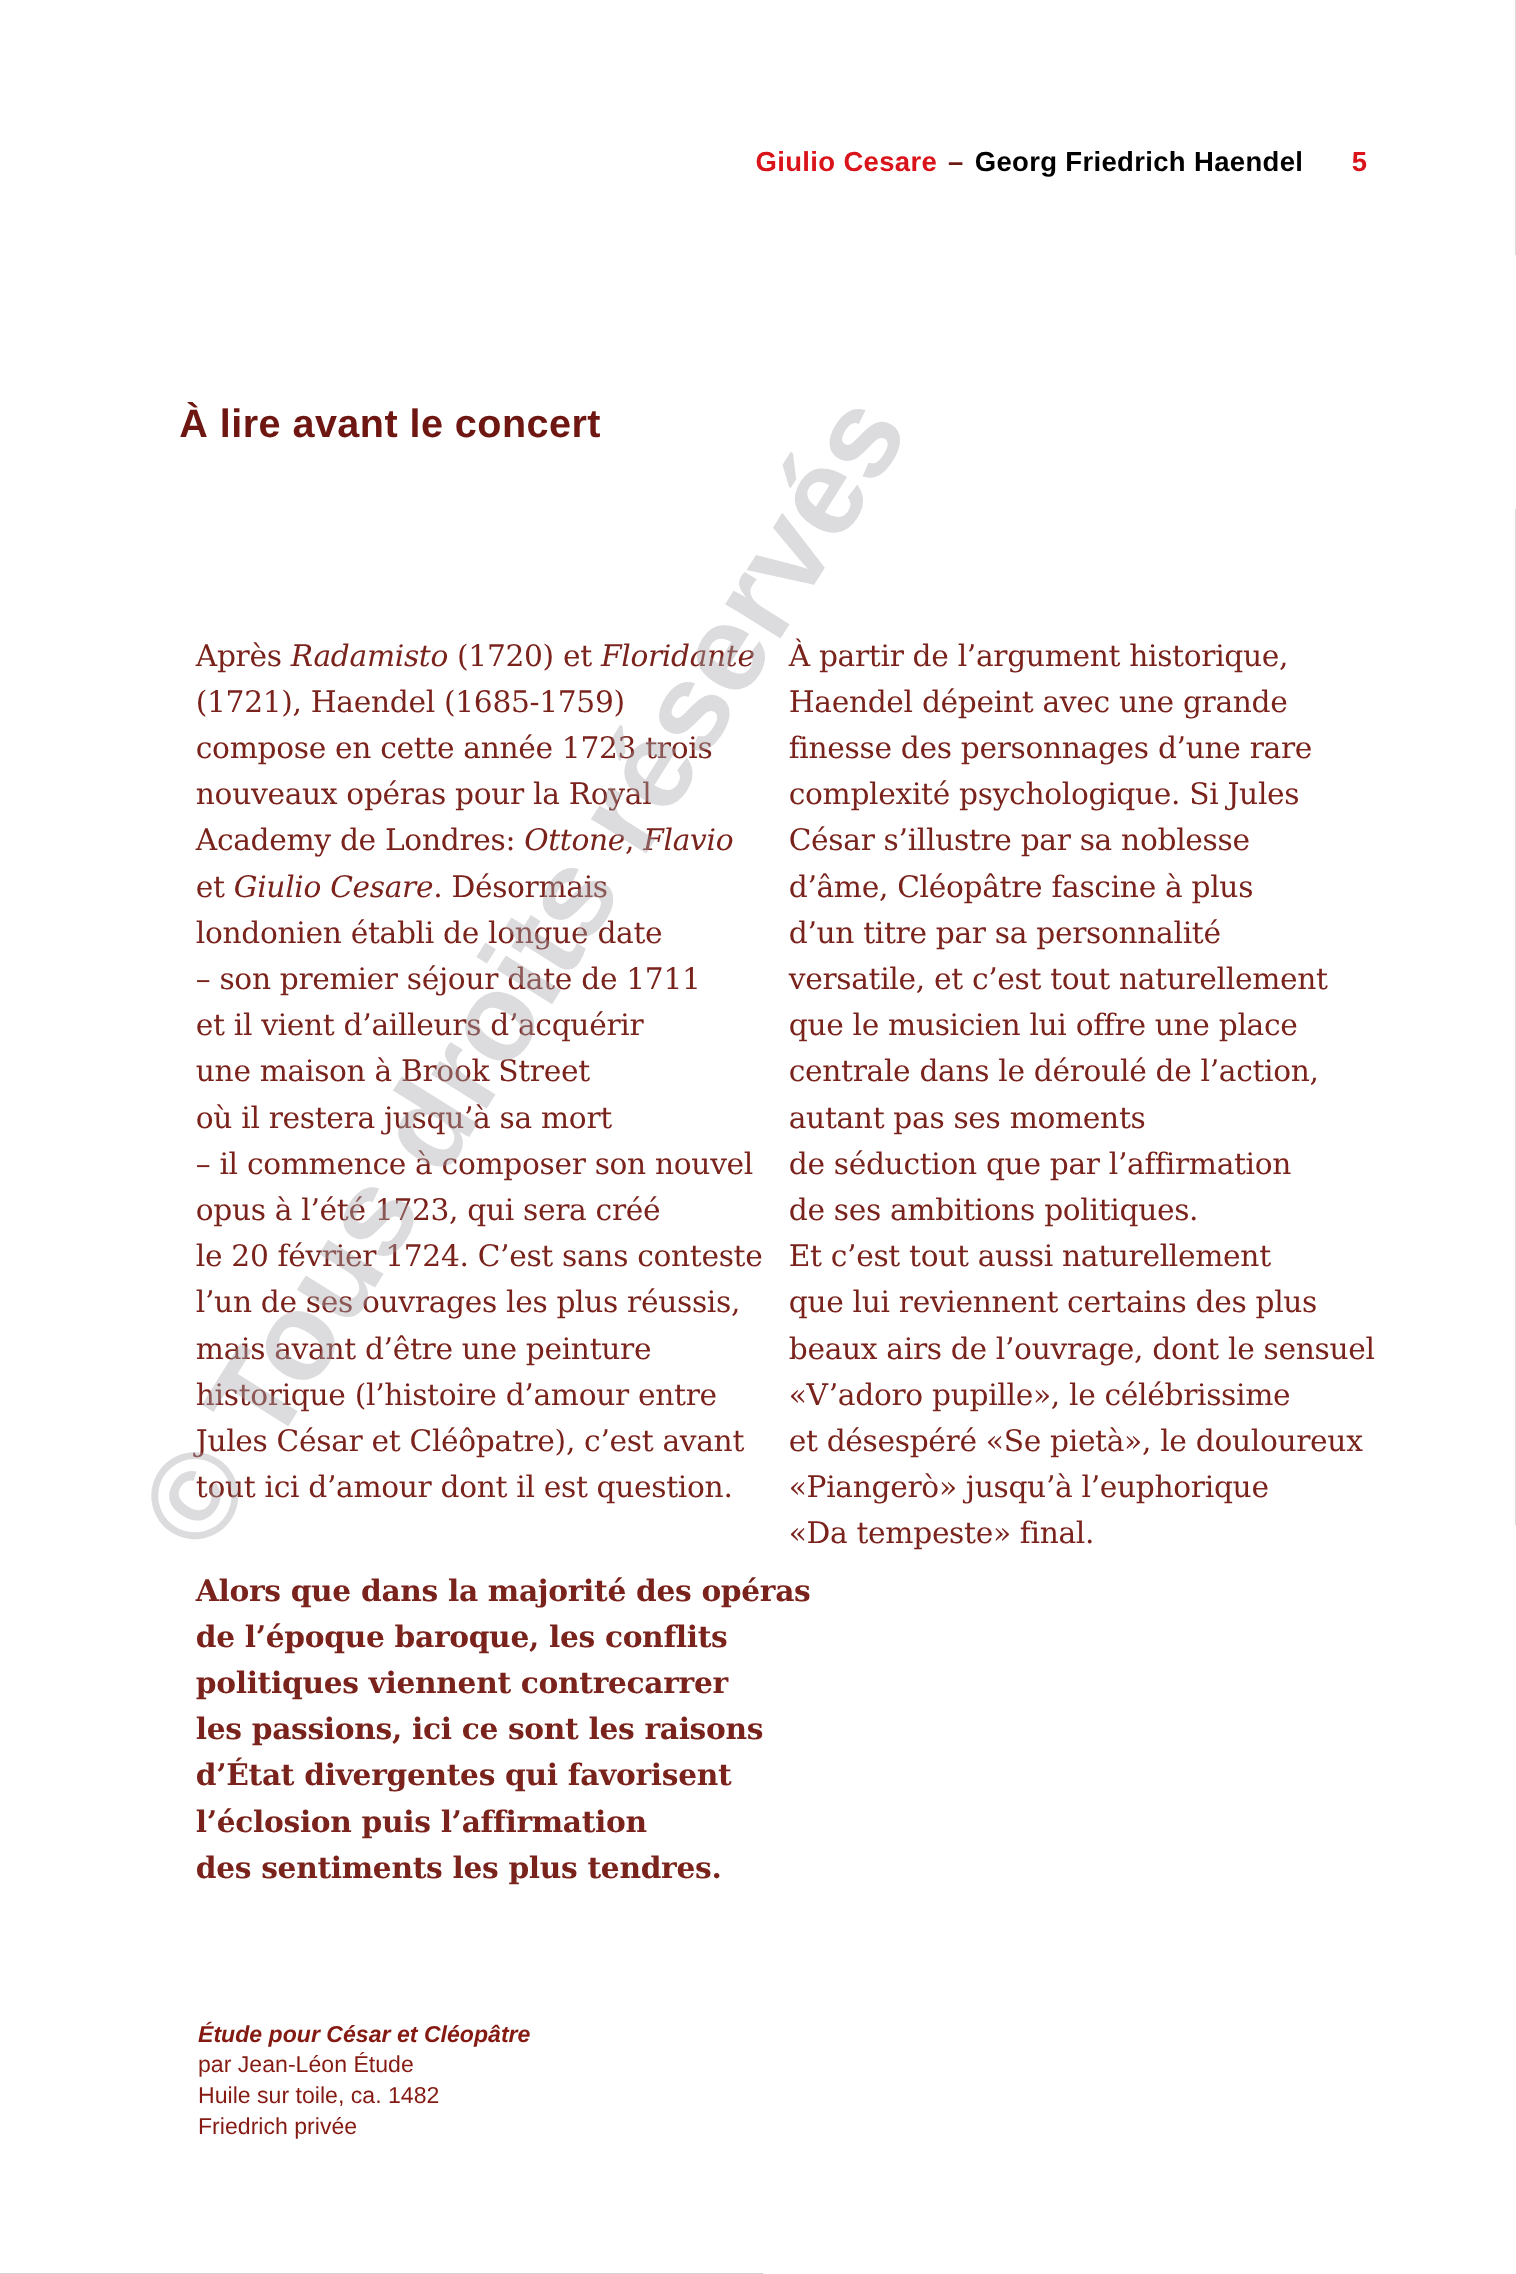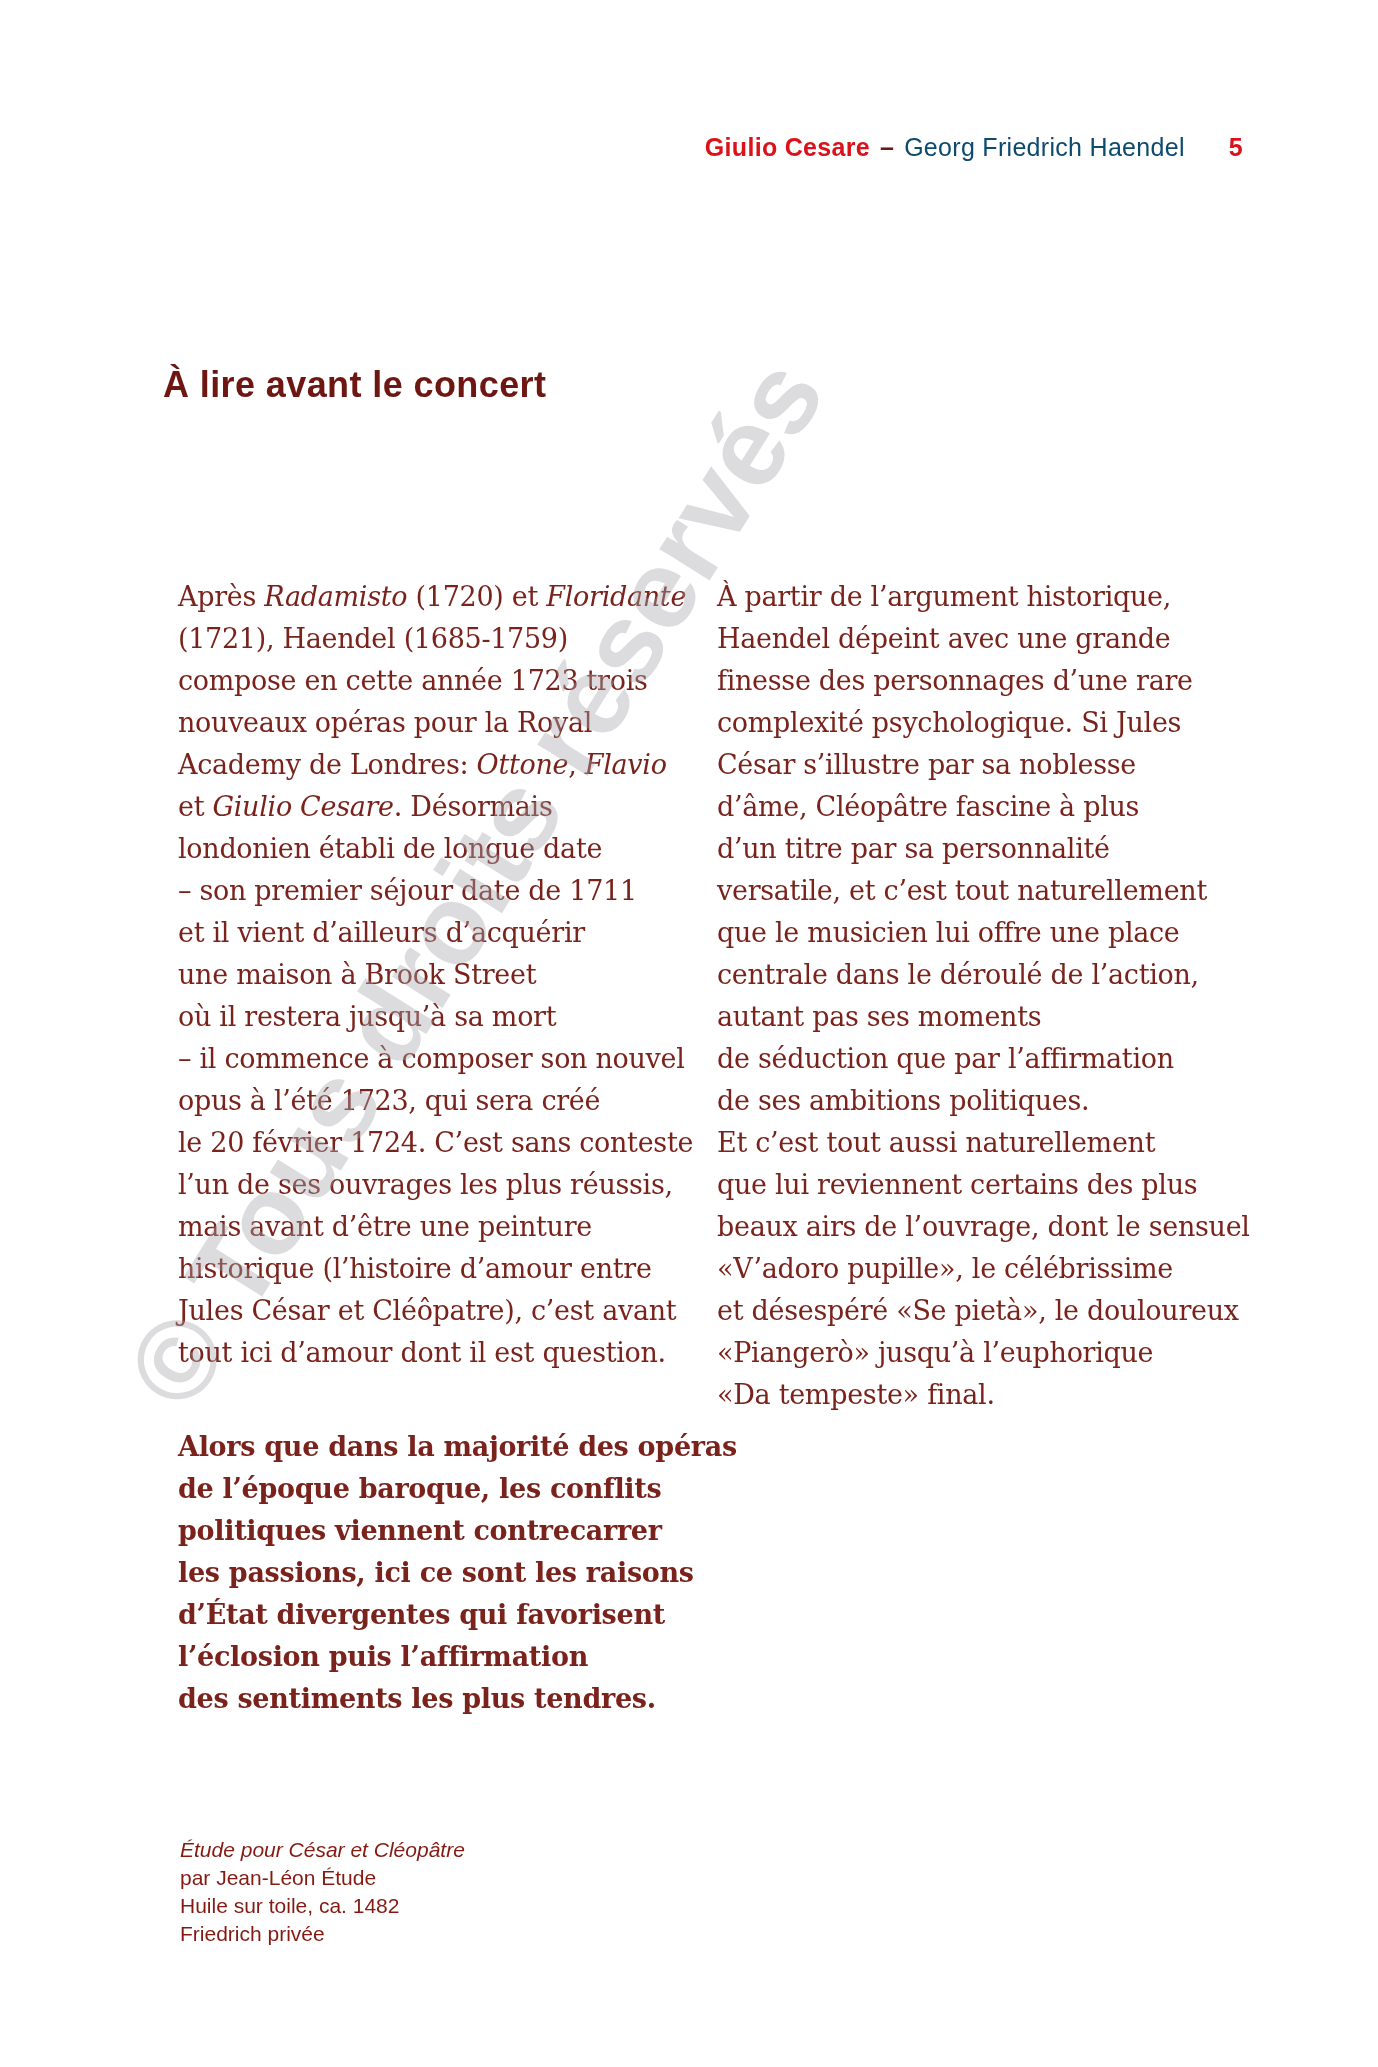--- a/index.html
+++ b/index.html
@@ -12,21 +12,21 @@
   }
   
   .header{
     position:absolute;top:133px;right:135px;
     display:flex;align-items:baseline;
     font-size:25px;letter-spacing:.3px;
     white-space:nowrap;
   }
   .header .work{color:#da1219;font-weight:700;}
   .header .sep{color:#6e1a14;font-weight:600;margin:0 10px;}
-  .header .composer{color:#0c4a6e;font-weight:400;}
+  .header .composer{color:#000000;font-weight:700;}
   .header .pagenum{color:#da1219;font-weight:700;margin-left:44px;}
   
   .title{
     position:absolute;left:163px;top:364px;
     font-size:36px;font-weight:600;
     color:#6e1612;letter-spacing:.4px;
     margin:0;white-space:nowrap;
   }
   
   .col{
@@ -43,21 +43,21 @@
   .col p{margin:0;}
   .col p + p{margin-top:52px;font-weight:bold;}
   .col em{font-style:italic;}
   
   .caption{
     position:absolute;left:180px;top:1836px;
     font-size:21px;line-height:28px;
     color:#841a12;font-weight:500;
     white-space:nowrap;
   }
-  .caption .cap-line:first-child{font-style:italic;font-weight:400;}
+  .caption .cap-line:first-child{font-style:italic;font-weight:700;}
   
   .watermark{
     position:absolute;left:210px;top:1300px;
     font-size:112px;font-weight:600;
     color:rgba(168,168,174,0.40);
     transform:rotate(-58deg);
     transform-origin:0 100%;
     white-space:nowrap;
     pointer-events:none;
     z-index:5;

